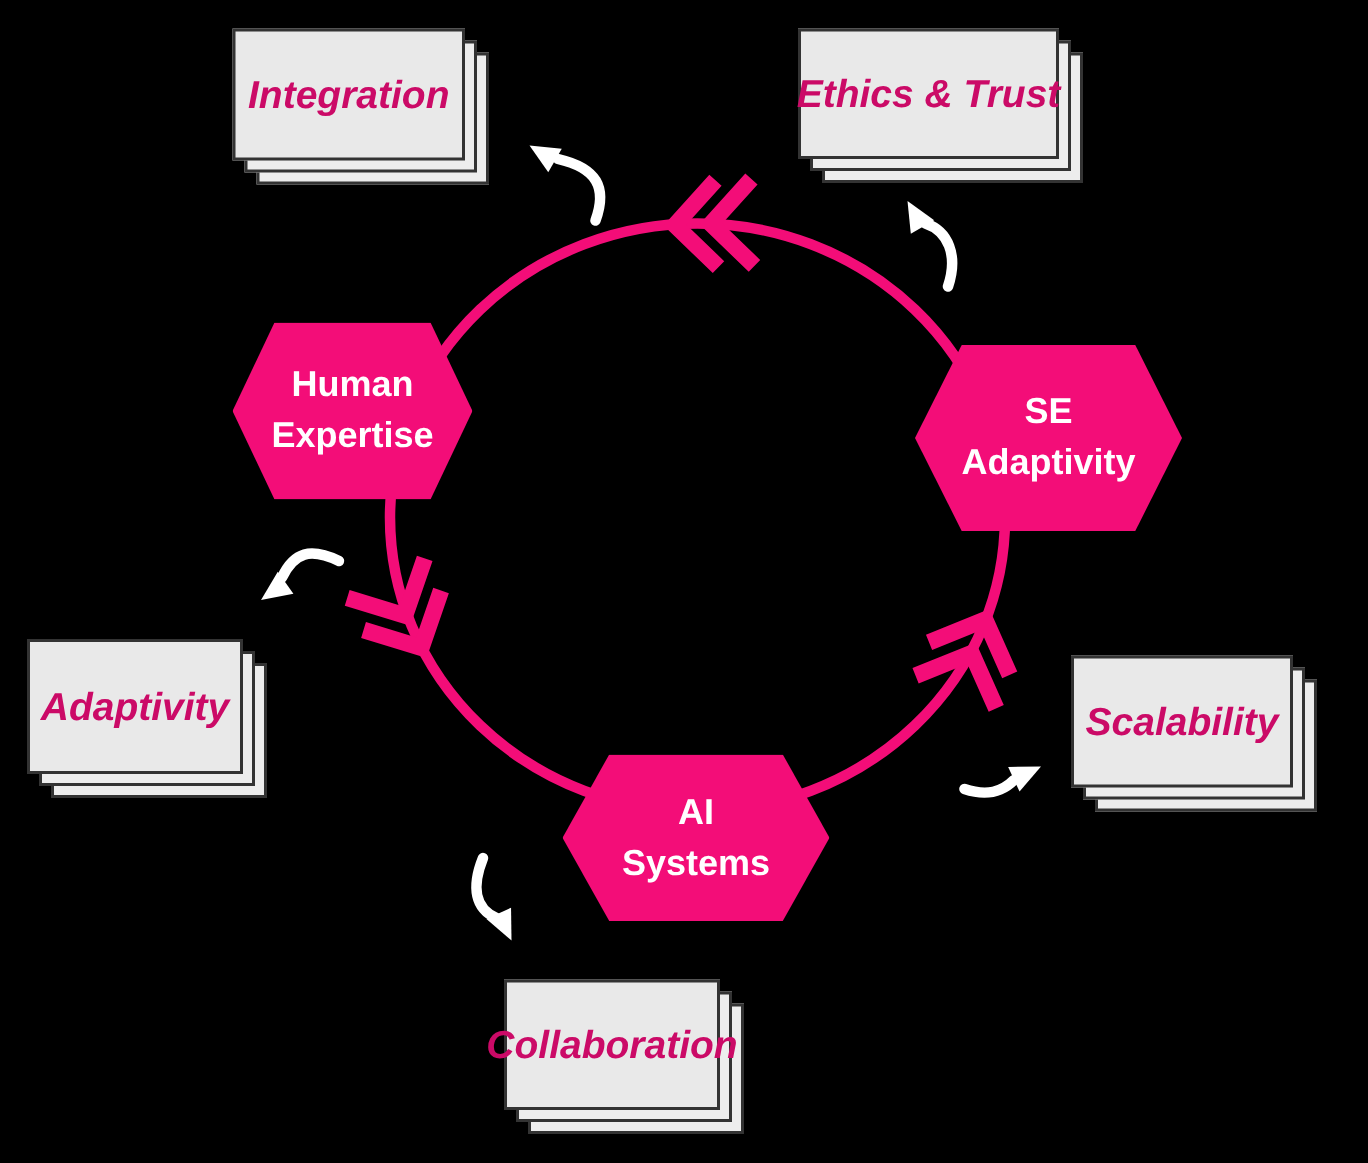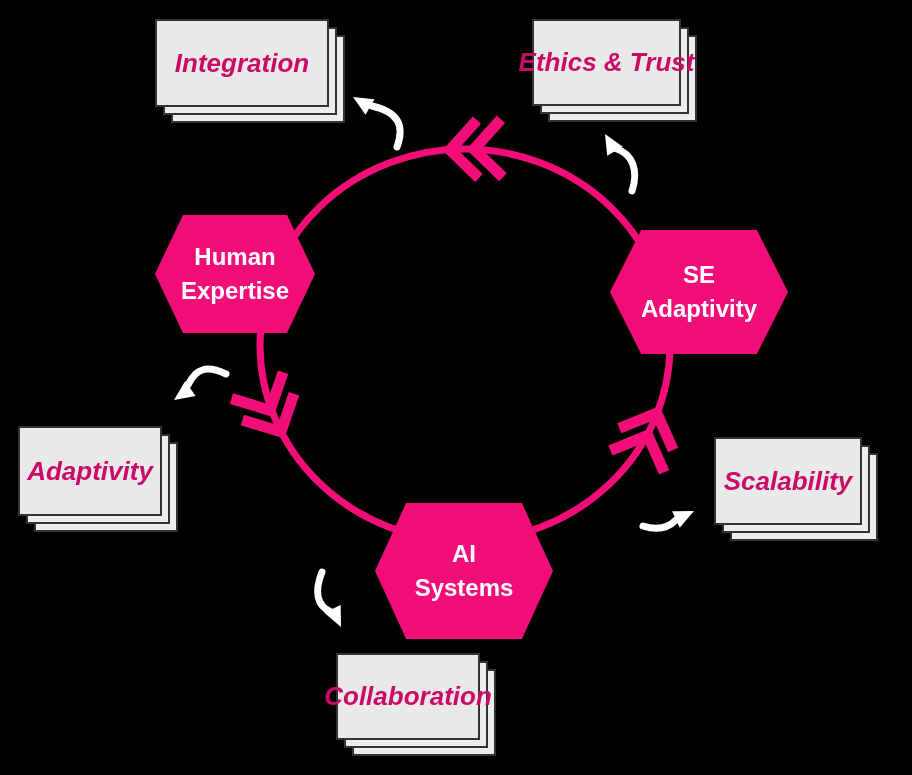--- a/index.html
+++ b/index.html
@@ -110,34 +110,34 @@
     </div>
   </div>
 
   <div class="hexagon" style="left:610px;top:230px;width:178px;height:124px;">
     <div>
       <span class="hex-label">SE</span>
       <span class="hex-label">Adaptivity</span>
     </div>
   </div>
 
-  <div class="hexagon" style="left:375px;top:503px;width:178px;height:136px;">
+  <div class="hexagon" style="left:375px;top:503px;width:178px;height:111px;">
     <div>
       <span class="hex-label">AI</span>
       <span class="hex-label">Systems</span>
     </div>
   </div>
 
-  <div class="card" style="left:155px;top:19px;width:174px;height:88px;">
+  <div class="card" style="left:155px;top:19px;width:155px;height:88px;">
     <div class="sheet s2"></div>
     <div class="sheet s1"></div>
     <div class="face">Integration</div>
   </div>
 
-  <div class="card" style="left:532px;top:19px;width:149px;height:87px;">
+  <div class="card" style="left:532px;top:19px;width:174px;height:87px;">
     <div class="sheet s2"></div>
     <div class="sheet s1"></div>
     <div class="face">Ethics &amp; Trust</div>
   </div>
 
   <div class="card" style="left:18px;top:426px;width:144px;height:90px;">
     <div class="sheet s2"></div>
     <div class="sheet s1"></div>
     <div class="face">Adaptivity</div>
   </div>

